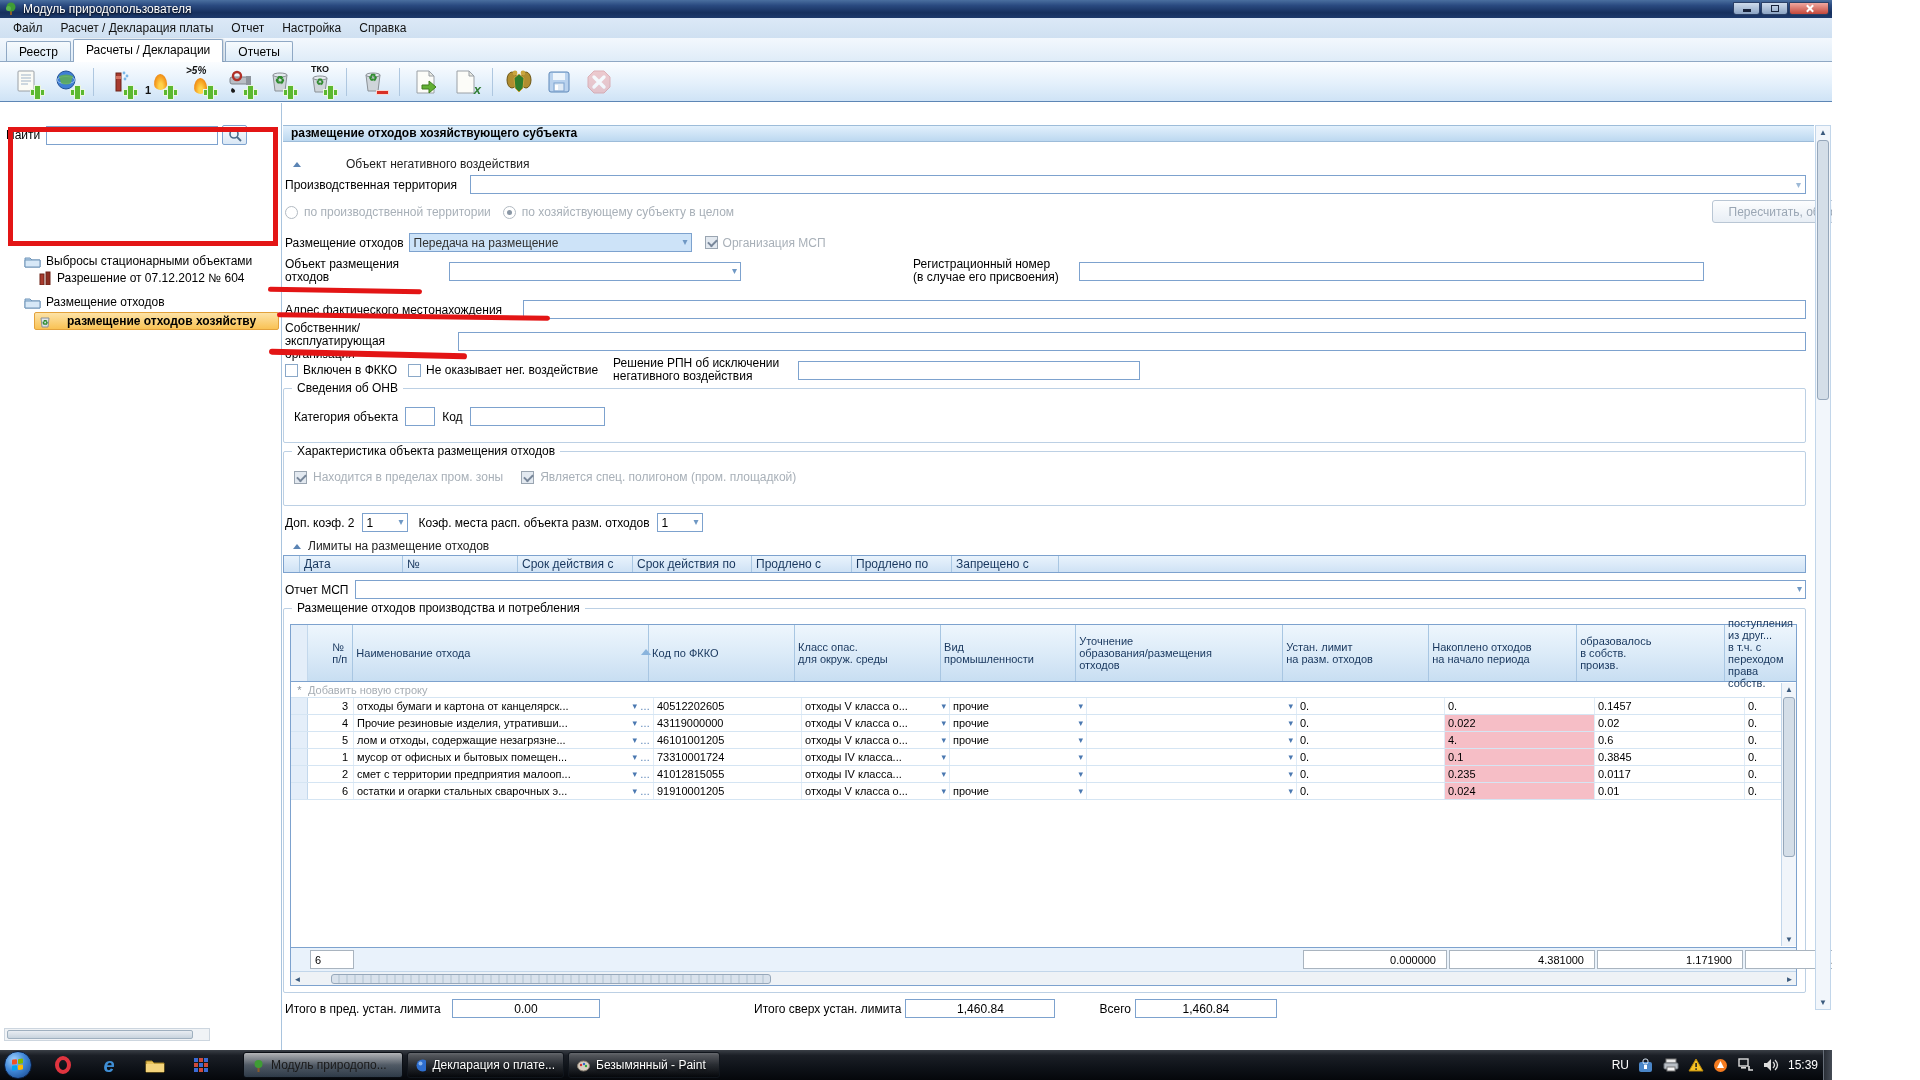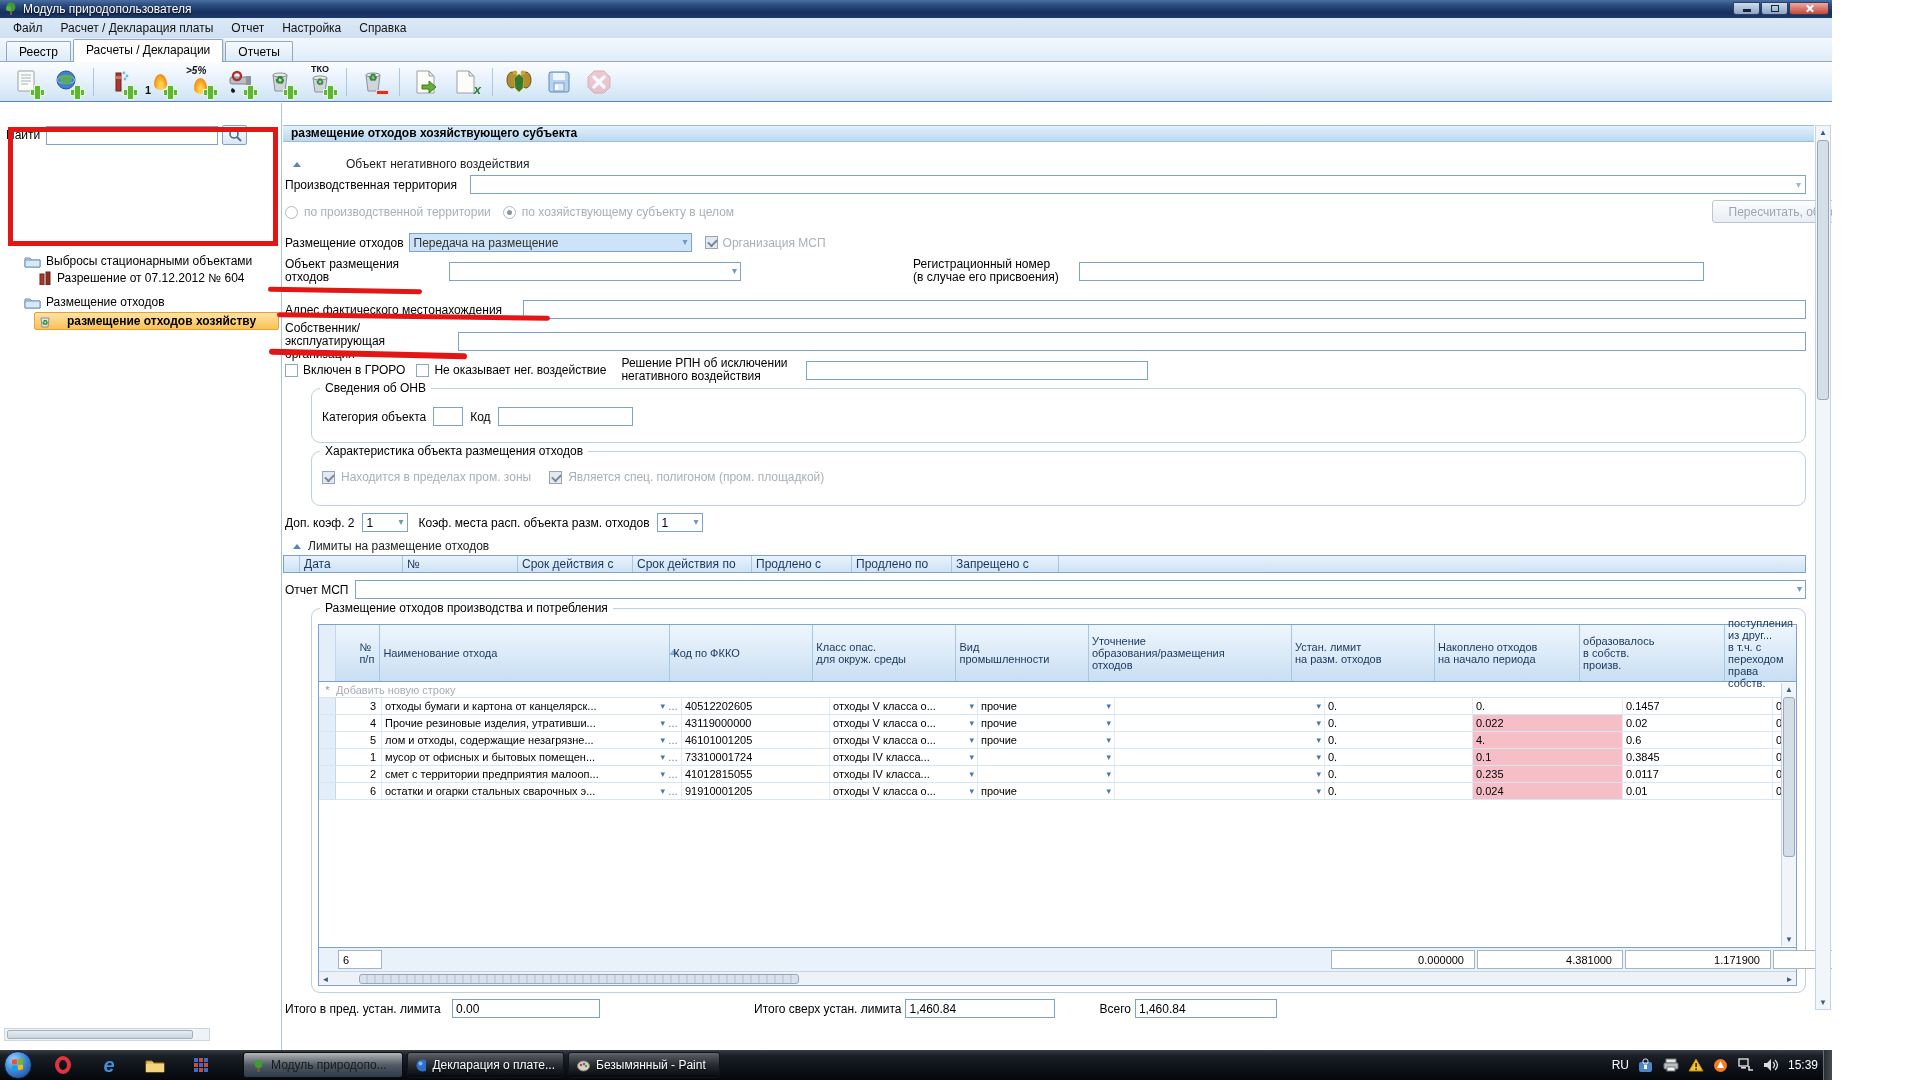--- a/index.html
+++ b/index.html
@@ -75,34 +75,34 @@
   .main { position:absolute; top:103px; left:283px; right:18px; bottom:30px; background:#fff; }
   .formhdr { position:absolute; top:22px; left:0; right:0; height:17px; background:linear-gradient(180deg,#e2f0fc,#bcd8f0);
     border-top:1px solid #9dbcd9; border-bottom:1px solid #9dbcd9; display:flex; padding-left:8px;
     font-weight:bold; }
   .sechdr { position:absolute; display:flex; align-items:center; gap:7px; color:#222; }
   .coll { width:0; height:0; border-left:4px solid transparent; border-right:4px solid transparent; border-bottom:5px solid #5b84b4; }
   .frow { position:absolute; display:flex; align-items:center; }
   .lbl { color:#000; }
   .lbl2 { white-space:pre-line; line-height:13px; }
   .gray { color:#a8b0b8; }
-  .inp { height:19px; border:1px solid #7da2ce; background:#fff; padding:0 3px; font-family:"Liberation Sans",sans-serif; font-size:12px; }
+  .inp { height:19px; border:1px solid #7da2ce; background:#fff; padding:0 3px; font-family:"Liberation Sans",sans-serif; font-size:12px;text-align:center; }
   .dd { position:relative; height:19px; border:1px solid #7da2ce; background:#fff; display:flex; align-items:center; padding:0 16px 0 4px; }
   .dd.dis { background:#cde3f8; color:#333; }
   .dd::after { content:"▾"; position:absolute; right:3px; top:2px; font-size:10px; color:#6f98c4; }
   .cb { width:13px; height:13px; border:1px solid #8aa8c8; background:#fff; display:inline-block; flex:none; }
   .cb.checked { background:#e3e9f0; border-color:#9aa5b1; position:relative; }
   .cb.checked::after { content:""; position:absolute; left:2px; top:2px; width:7px; height:4px;
     border-left:2px solid #78879a; border-bottom:2px solid #78879a; transform:rotate(-45deg); }
   .rb { width:13px; height:13px; border-radius:50%; border:1px solid #b2bac2; background:#fff; display:inline-block; flex:none; }
   .rb.sel { position:relative; }
   .rb.sel::after { content:""; position:absolute; left:3px; top:3px; width:5px; height:5px; border-radius:50%; background:#8a97a5; }
   .btn { border:1px solid #b9c6d4; border-radius:3px; background:linear-gradient(180deg,#fcfdfe,#e8eef5);
     color:#9aa6b4; display:flex; align-items:center; justify-content:center; }
-  .fs { position:absolute; border:1px solid #bcd0e4; border-radius:9px;margin-left:28px; }
+  .fs { position:absolute; border:1px solid #bcd0e4; border-radius:2px; }
   .fs .legend { position:absolute; top:-8px; left:8px; background:#fff; padding:0 5px; }
 
   
   .limits-hdr { position:absolute; height:18px; display:flex; border:1px solid #7da2ce;
     background:linear-gradient(180deg,#e9f3fc,#cfe2f5); color:#17365d; }
   .lh-c { border-right:1px solid #a8c6e2; display:flex; align-items:center; padding-left:4px; overflow:hidden; white-space:nowrap; }
 
   
   .grid { position:absolute; top:15px; left:6px; right:8px; height:362px; border:1px solid #7da2ce; display:flex; flex-direction:column; background:#fff; }
   .g-hdr { height:57px; display:flex; background:linear-gradient(180deg,#eef6fd 0%,#dcebf8 50%,#c8def2 100%);
@@ -421,21 +421,21 @@
     </div>
 
     <div class="frow" style="top:219px; left:2px; right:8px;">
       <span class="lbl lbl2" style="width:173px;">Собственник/эксплуатирующая
 организация</span>
       <input class="inp" style="flex: 1 1 0%;">
     </div>
 
     <div class="frow" style="top:254px; left:2px; gap:5px;">
       <span class="cb"></span>
-      <span class="lbl">Включен в ГРОРО</span>
+      <span class="lbl">Включен в ФККО</span>
       <span class="cb" style="margin-left:6px;"></span>
       <span class="lbl">Не оказывает нег. воздействие</span>
       <span class="lbl lbl2" style="margin-left:10px; width:180px;">Решение РПН об исключении
 негативного воздействия</span>
       <input class="inp" style="width: 342px;">
     </div>
 
     <div class="fs" style="top:285px; left:0; right:8px; height:55px;">
       <span class="legend">Сведения об ОНВ</span>
       <div class="frow" style="top:18px; left:10px; gap:7px;">

